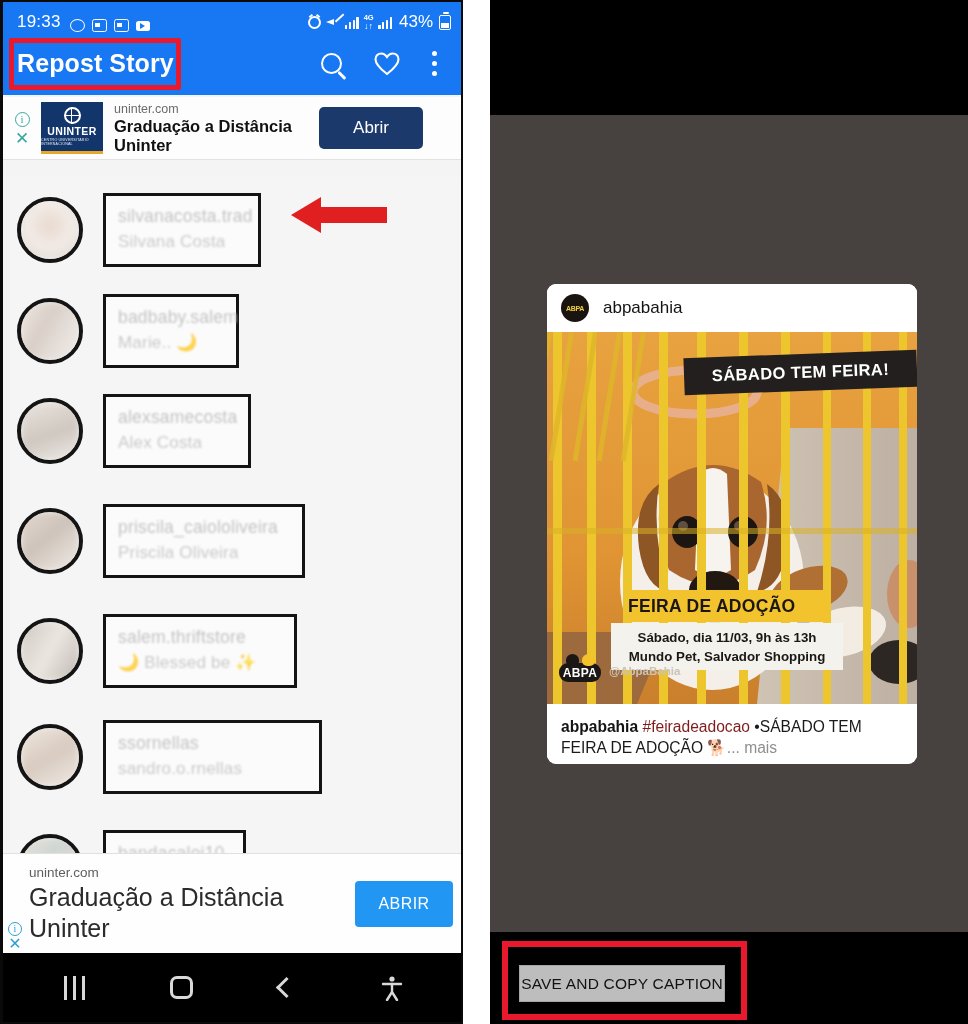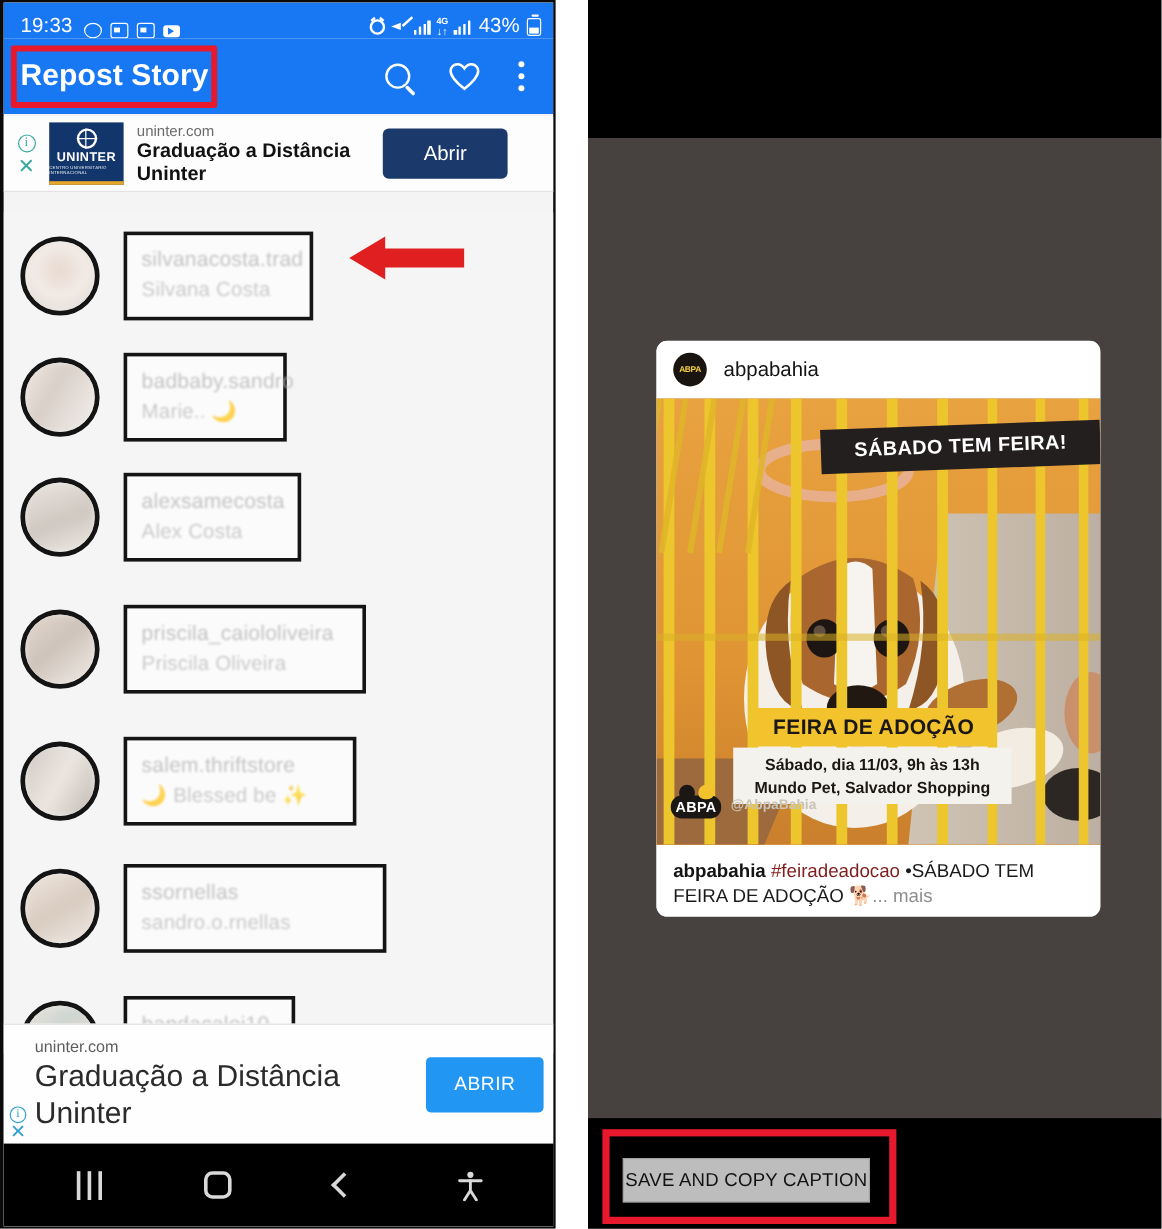--- a/index.html
+++ b/index.html
@@ -181,21 +181,21 @@
   .ov-sabado span { color: #fff; font-size: 16.5px; font-weight: 600; letter-spacing: .4px; white-space:nowrap;}
   .ov-horas {
     position: absolute; left: 185px; top: 67px; width: 185px; height: 31px;
     background: #f2efe9; display:flex; align-items:center; justify-content:center;
   }
   .ov-horas span { color: #1e1a19; font-size: 16.5px; font-weight: 700; letter-spacing: .3px;}
   .ov-sticker { position:absolute; left: 310px; top: 26px; width: 24px; height: 29px; background:#efefef; border-radius:3px; }
 
   .ov-feira {
     position: absolute; left: 81px; top: 258px; width: 200px; height: 32px;
-    background: #f2c32d; display:flex; align-items:center; justify-content:center;
+    background: #f2c32d; display:flex; align-items:center; 
   }
   .ov-feira span { color: #1b1715; font-size: 17.5px; font-weight: 700; letter-spacing:.3px;}
   .ov-lines {
     position: absolute; left: 64px; top: 291px; width: 232px; height: 47px;
     background: #f4f2ec; display:flex; flex-direction:column; align-items:center; justify-content:center;
   }
   .ov-lines span { color: #1b1715; font-size: 13.3px; font-weight: 700; line-height: 19px; white-space: nowrap;}
   .ov-logo {
     position: absolute; left: 12px; top: 322px; width: 42px; height: 38px;
     display:flex; flex-direction:column; align-items:center;
@@ -312,21 +312,21 @@
           <div class="uname">silvanacosta.trad</div>
           <div class="ufull">Silvana Costa</div>
         </div>
       </div>
 
       <div class="urow" style="top:101px">
         <div class="uava">
           <div class="blur" style="background:linear-gradient(120deg, #efe8e2 0%, #d9cfc8 40%, #f3efec 100%)"></div>
         </div>
         <div class="ubox" style="width:136px">
-          <div class="uname">badbaby.sandro</div>
+          <div class="uname">badbaby.salem</div>
           <div class="ufull">Marie.. 🌙</div>
         </div>
       </div>
 
       <div class="urow" style="top:201px">
         <div class="uava">
           <div class="blur" style="background:linear-gradient(160deg, #ece6e0 0%, #cfc7c0 55%, #efeae6 100%)"></div>
         </div>
         <div class="ubox" style="width:148px">
           <div class="uname">alexsamecosta</div>

